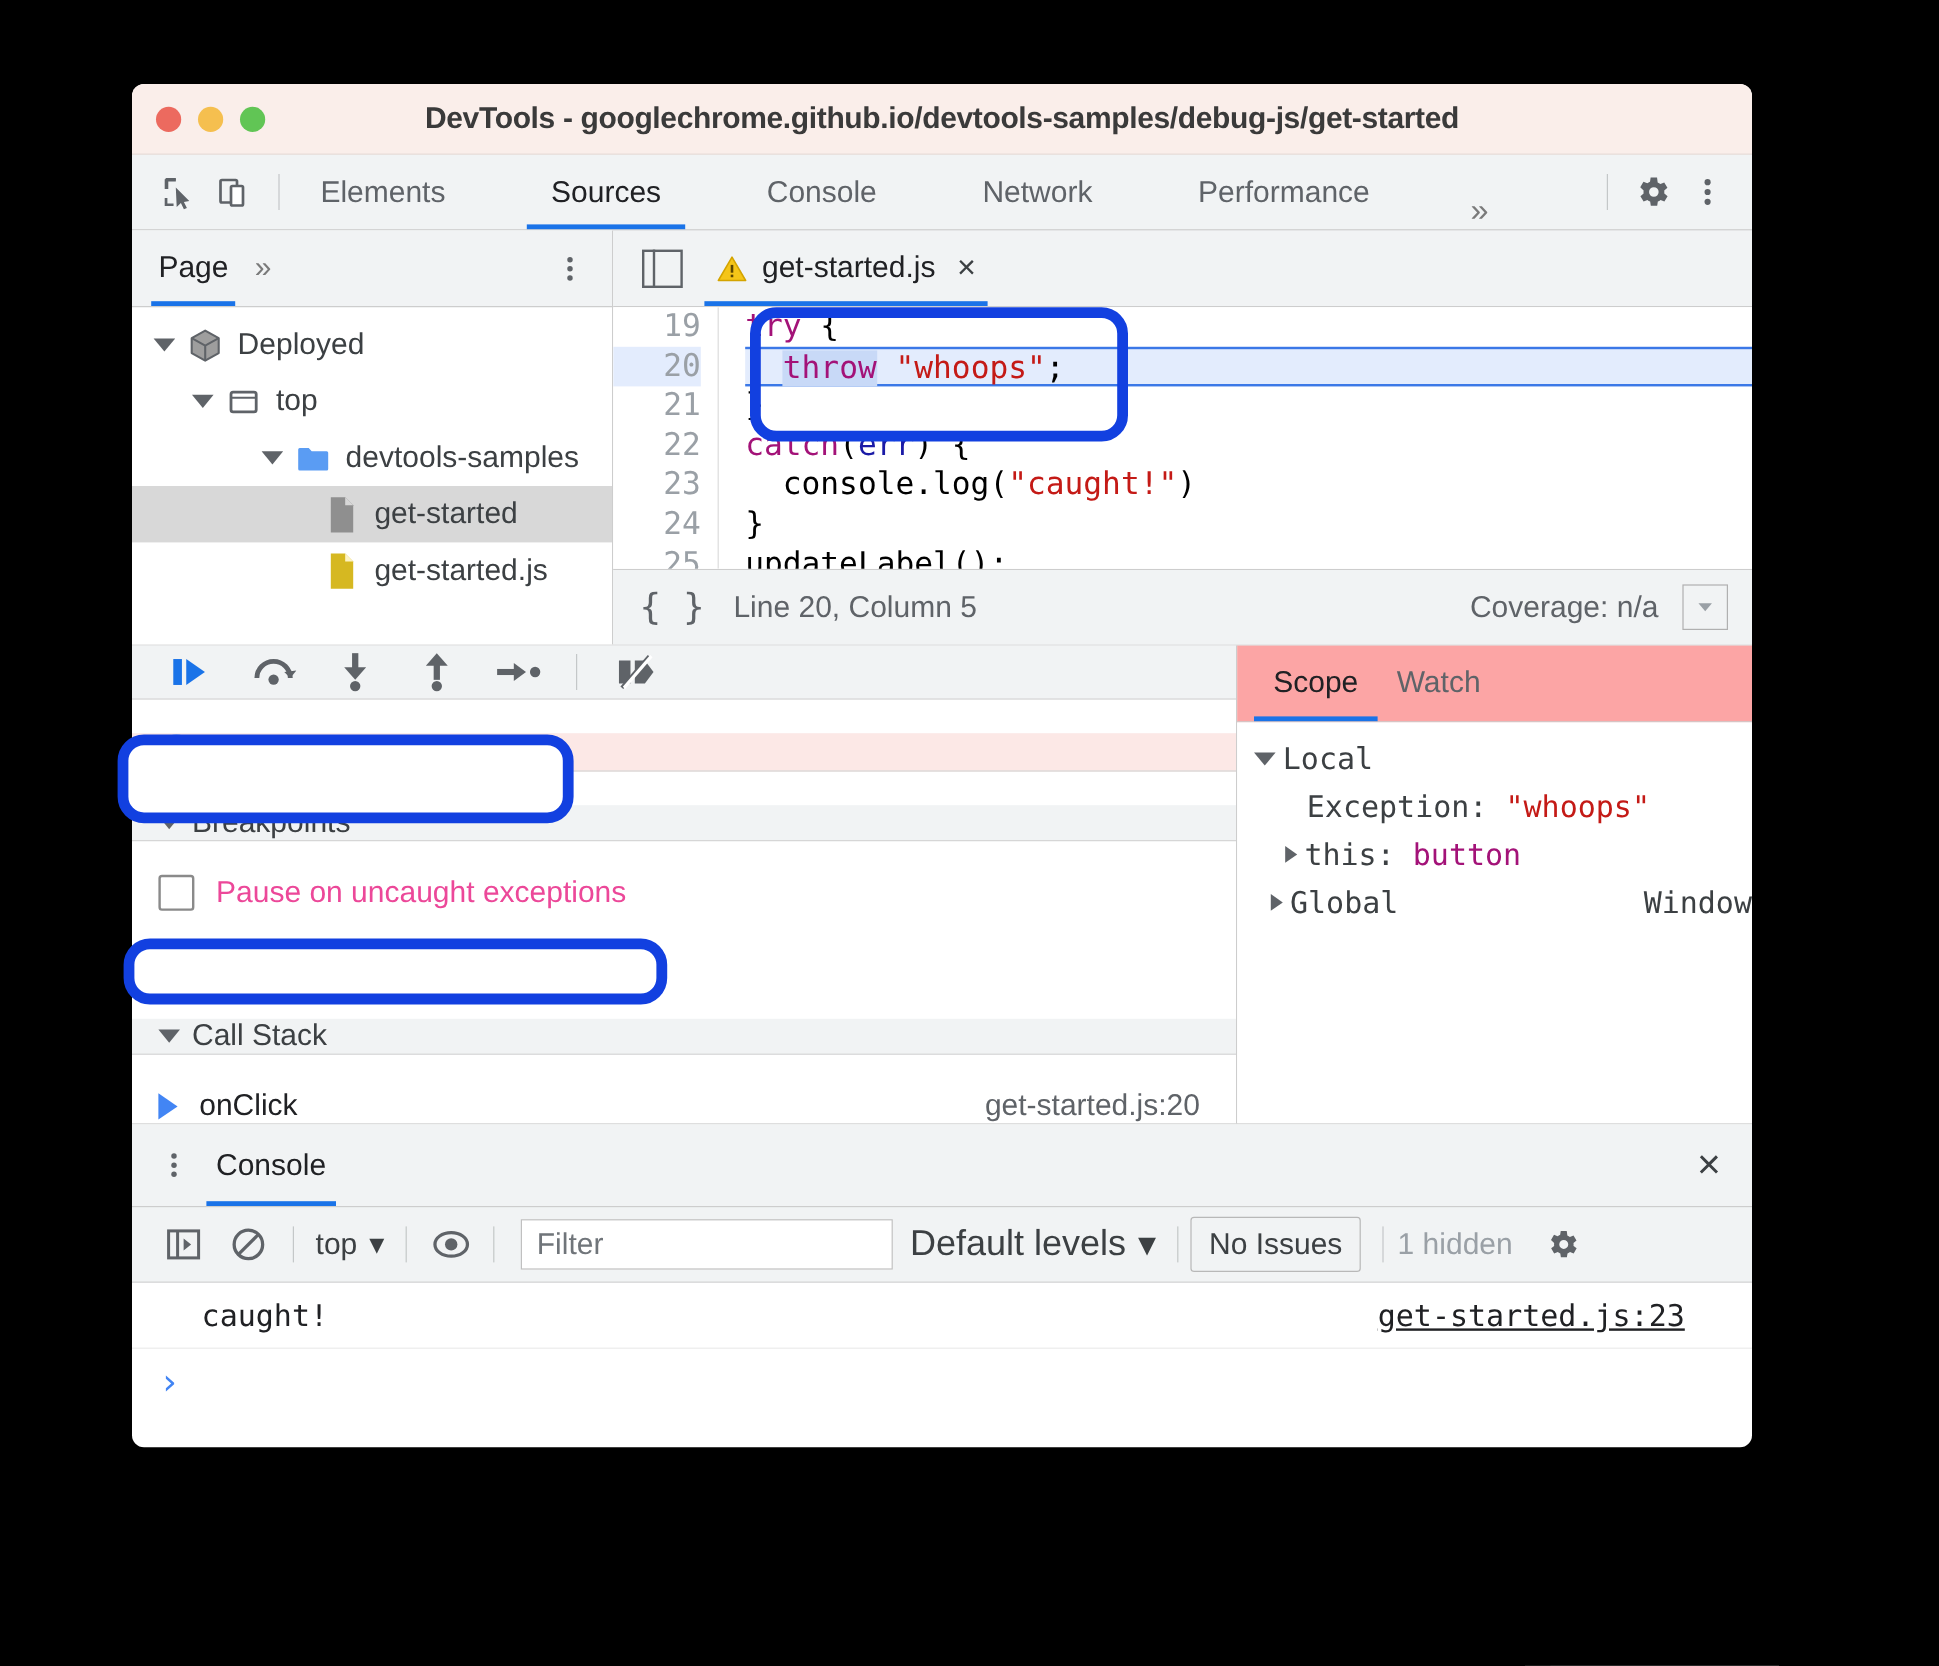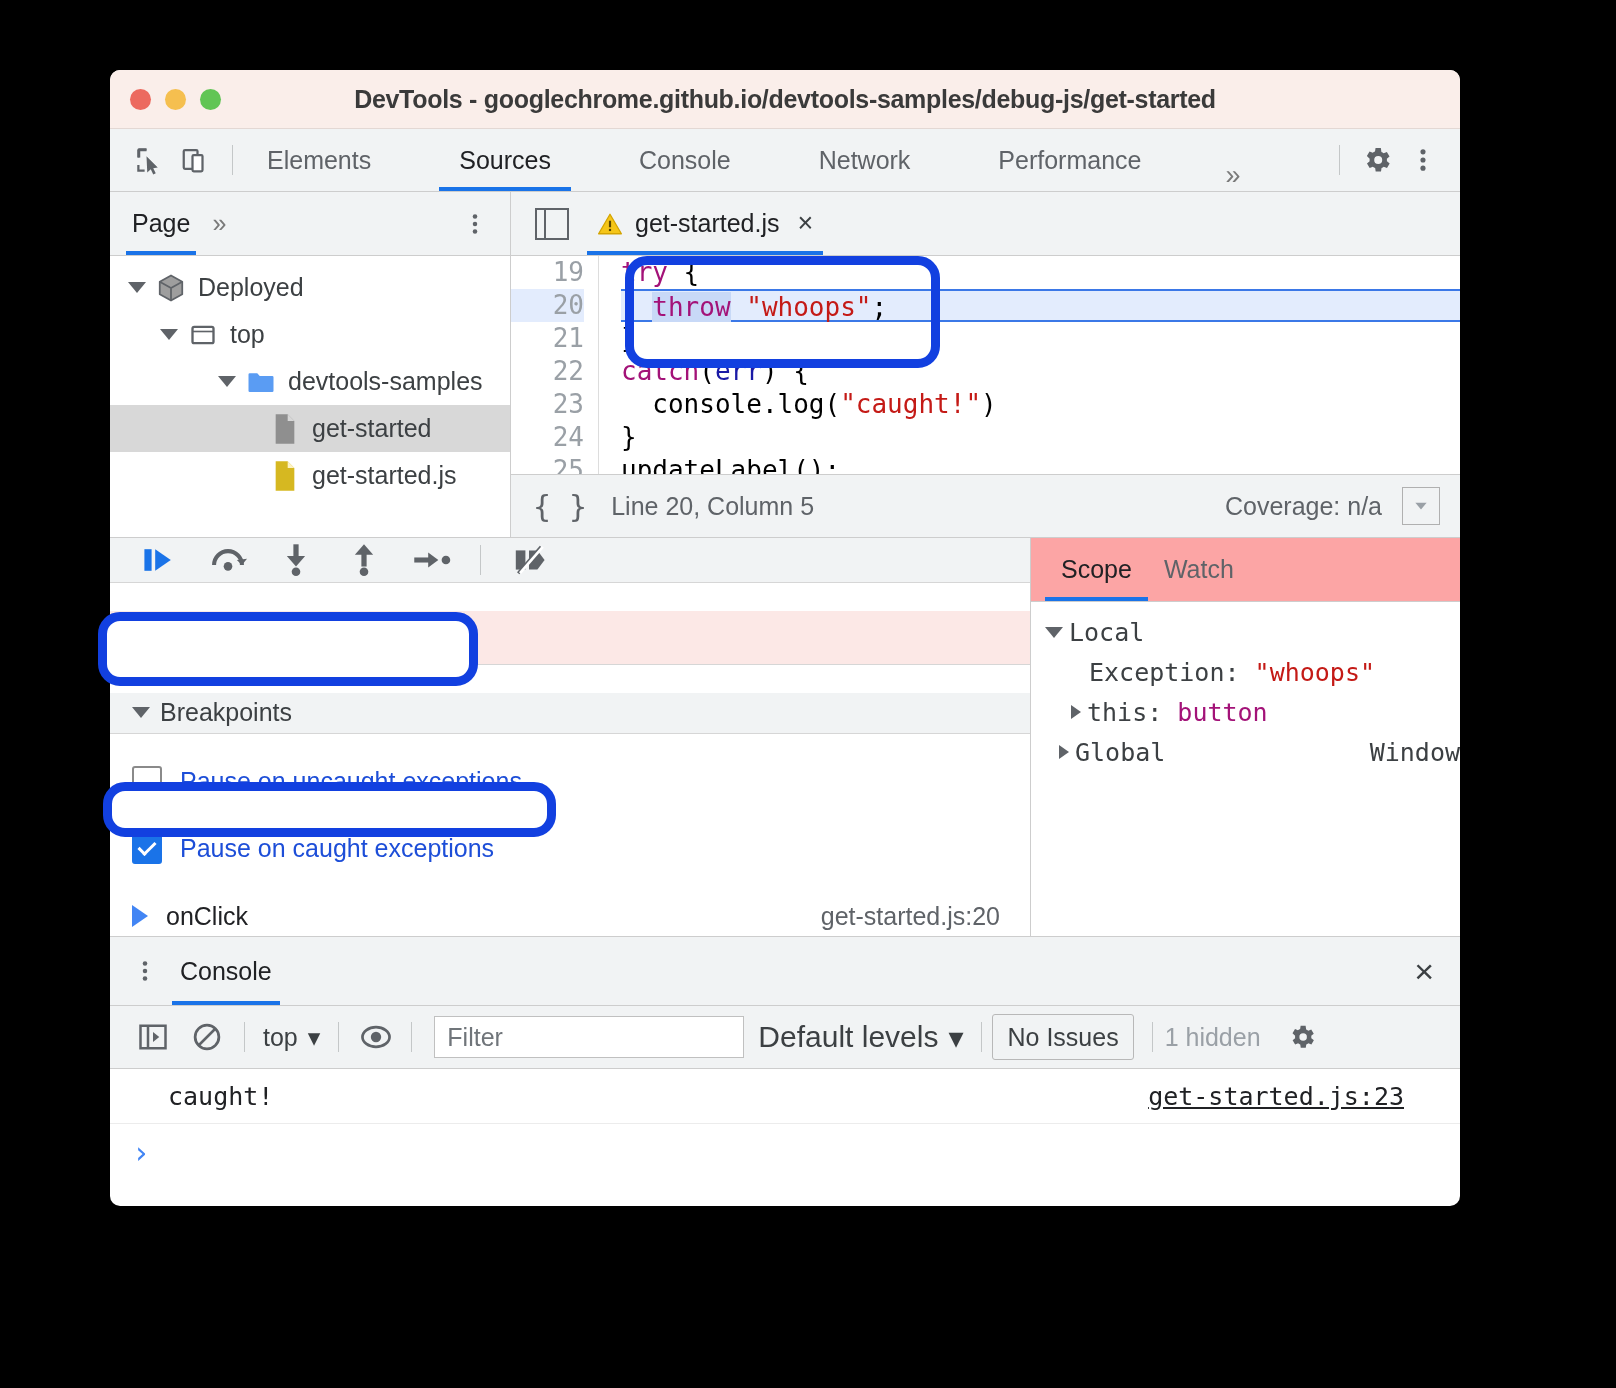--- a/index.html
+++ b/index.html
@@ -194,21 +194,21 @@
   }
   .section-head {
     height: 58px; background: #f1f3f4;
     display: flex; align-items: center;
     font-size: 25px; color: #3c4043;
     border-bottom: 1px solid #d6d6d6;
   }
   .section-head .tri { margin-left: 22px; }
   .cb-row {
     height: 58px; display: flex; align-items: center;
-    font-size: 25px; color: #1d4ed8; background: #fff;
+    font-size: 25px; color: #ec4899; background: #fff;
   }
   .cbox {
     width: 26px; height: 26px; border: 2px solid #8a8a8a;
     border-radius: 3px; margin-left: 22px; margin-right: 18px;
     background: #fff; flex:none;
   }
   .cbox.checked {
     background: #1a73e8; border-color: #1a73e8;
     position: relative;
   }
@@ -548,20 +548,24 @@
       <div class="cb-row">
         <div class="cbox"></div>
         <span>Pause on uncaught exceptions</span>
       </div>
 
       <div class="cb-row">
         <div class="cbox checked"></div>
         <span>Pause on caught exceptions</span>
       </div>
 
+      <div class="section-head" style="margin-top:4px;">
+        <div class="tri down"></div>
+        <span>Call Stack</span>
+      </div>
 
       <div class="stack-row">
         <div class="stack-arrow"></div>
         <span>onClick</span>
         <span class="stack-loc">get-started.js:20</span>
       </div>
 
     </div>
 
     <div class="dbg-right">

